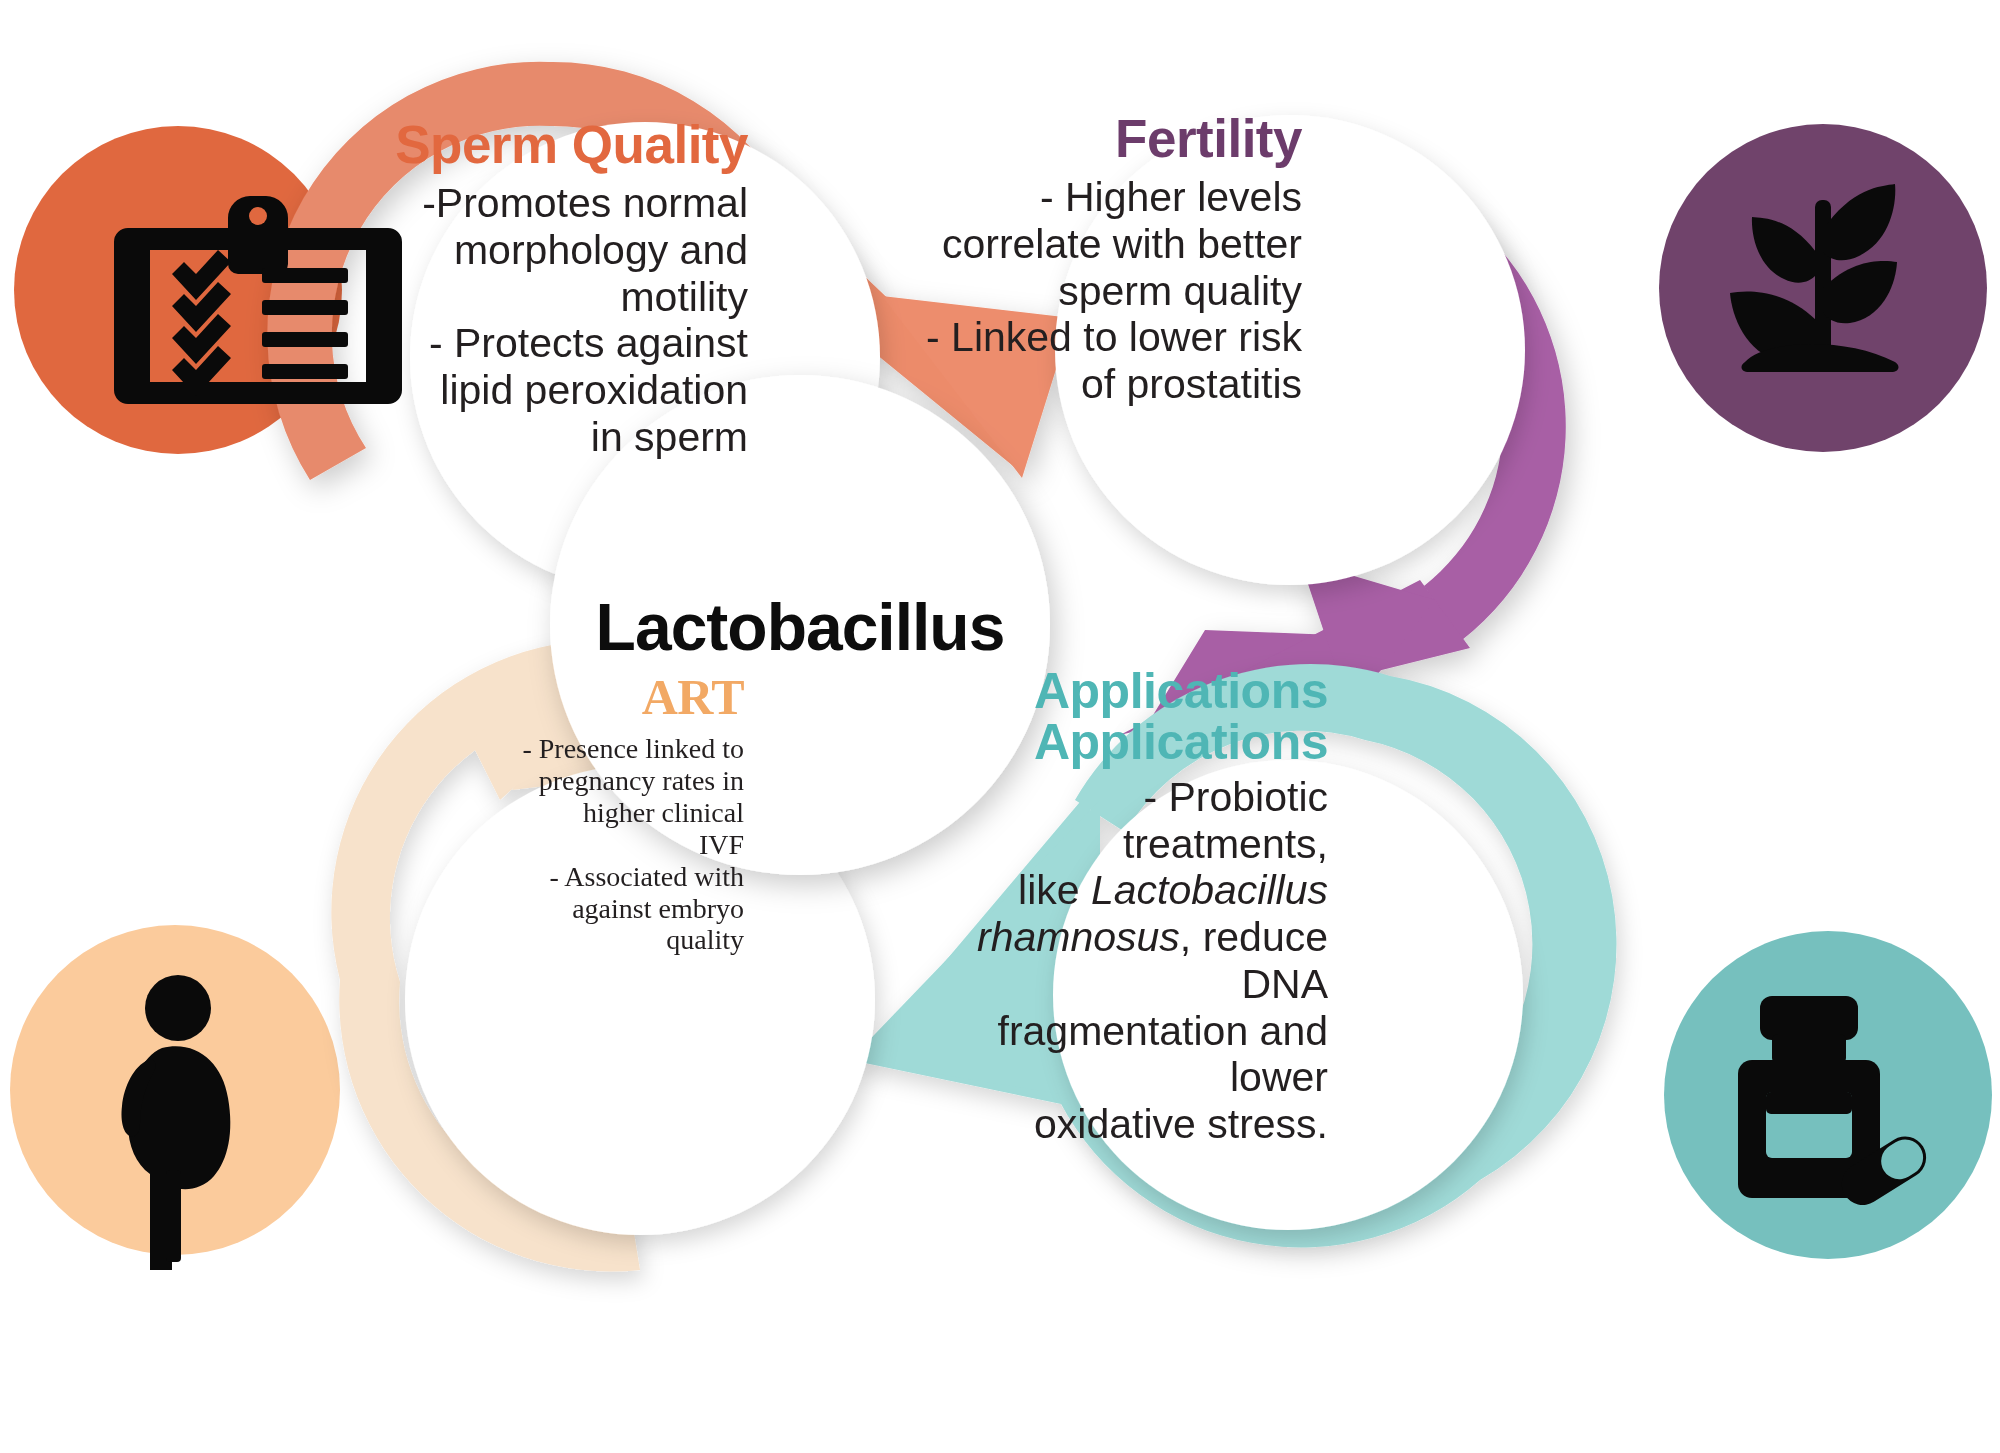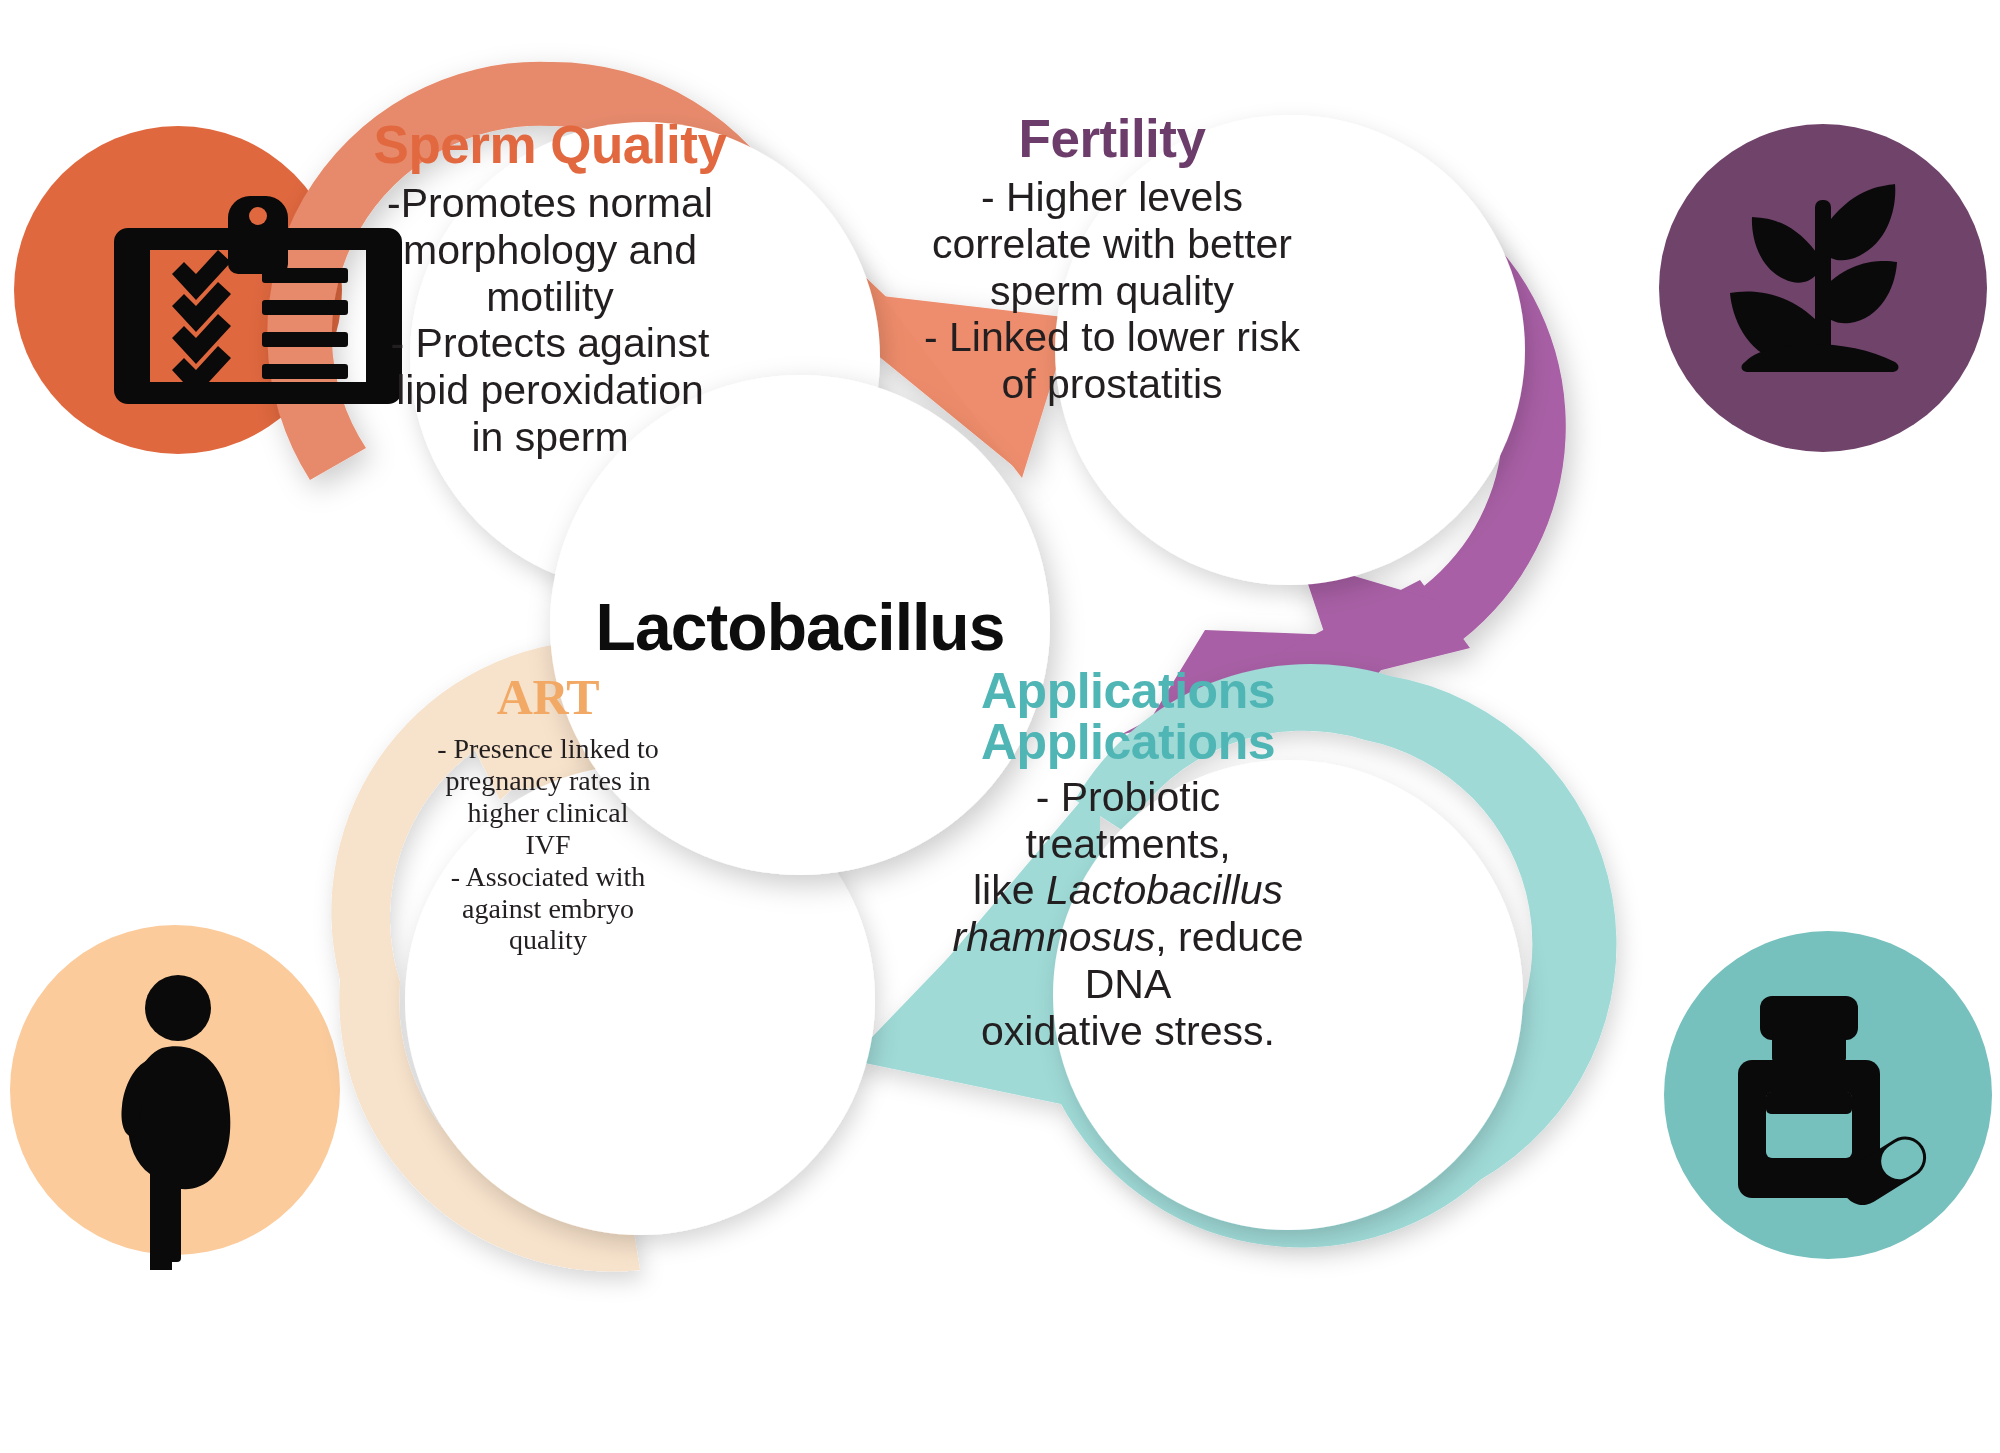--- a/index.html
+++ b/index.html
@@ -20,21 +20,21 @@
     width: 2000px; height: 1453px;
   }
   .txtlayer {
     position: absolute;
     top: 0; left: 0;
     width: 2000px; height: 1453px;
     pointer-events: none;
   }
   .node {
     position: absolute;
-    text-align: center;
+    text-align: right;
     pointer-events: auto;
   }
   .node .title {
     font-weight: bold;
     line-height: 1.02;
     letter-spacing: -0.5px;
   }
   .node .body {
     color: #231f20;
     line-height: 1.14;
@@ -261,18 +261,19 @@
 
     <div class="node" id="n-ther">
       <div class="title">
         <span class="ln">Applications</span>
         <span class="ln">Applications</span>
       </div>
       <div class="body">
         <span class="ln">- Probiotic treatments,</span>
         <span class="ln"><span>like </span><i>Lactobacillus</i></span>
         <span class="ln"><i>rhamnosus</i><span>, reduce DNA</span></span>
+        <span class="ln">fragmentation and lower</span>
         <span class="ln">oxidative stress.</span>
       </div>
     </div>
 
   </div>
 </div>
 
 </body></html>

